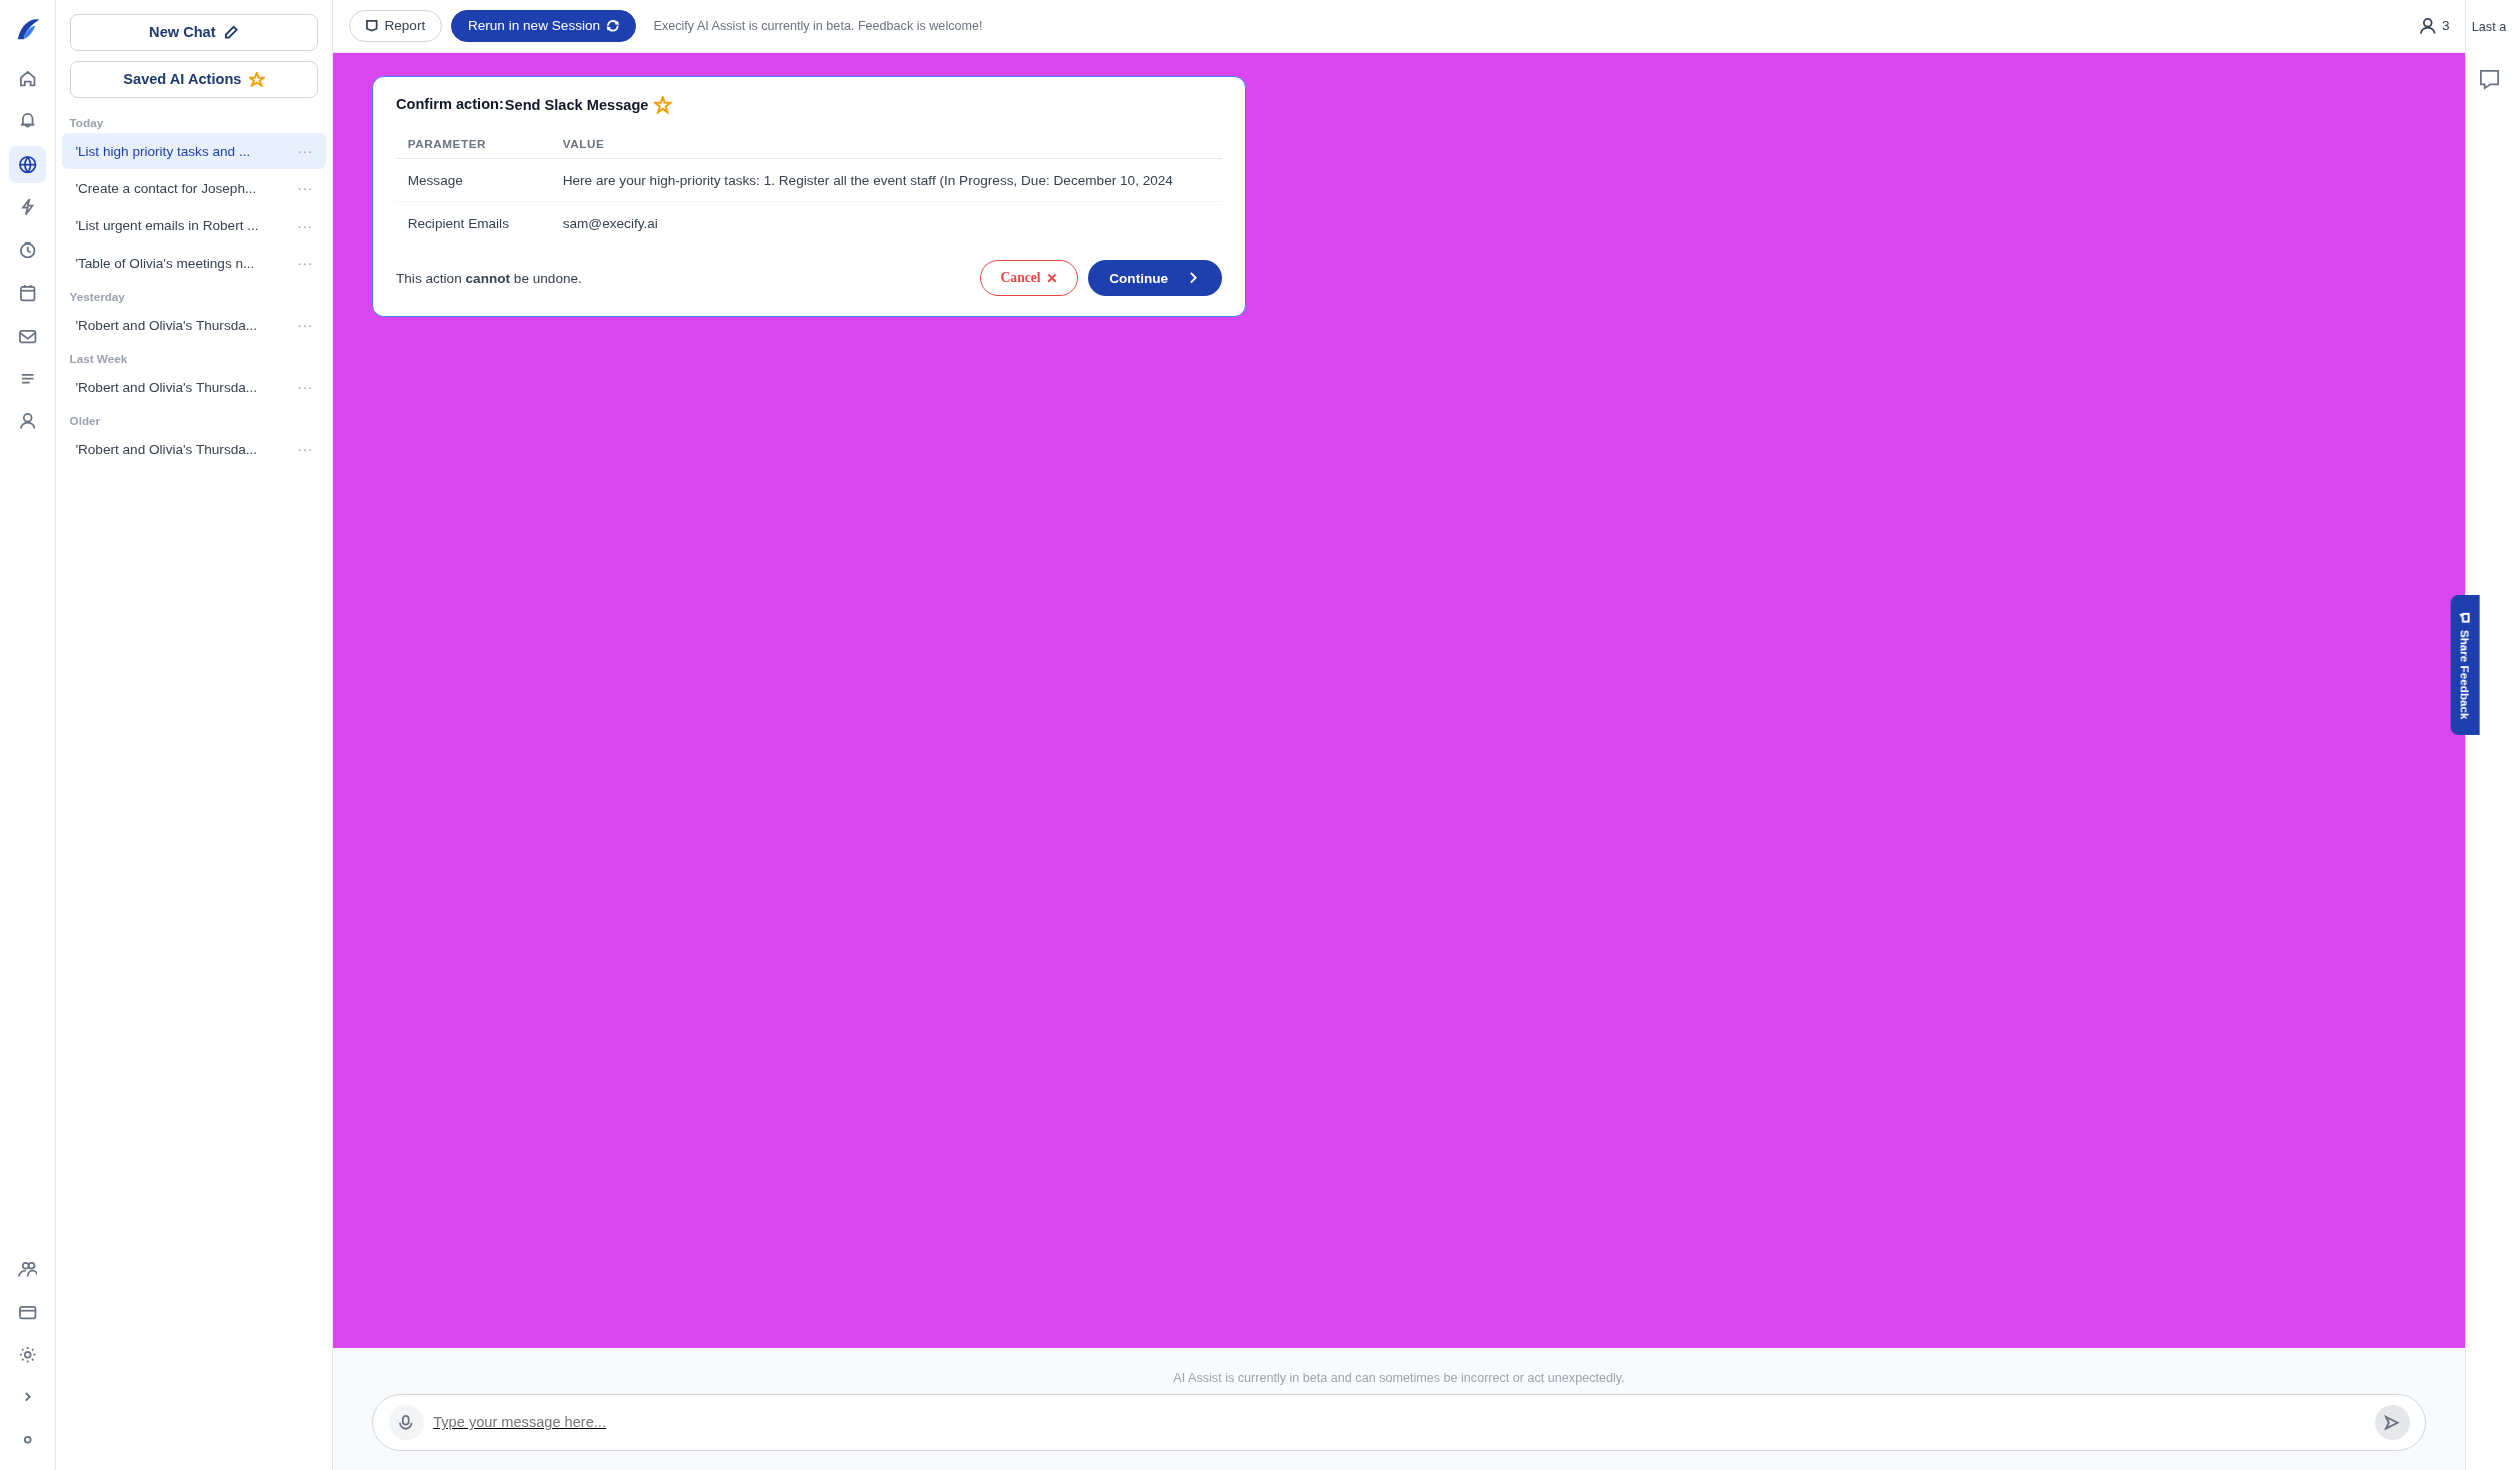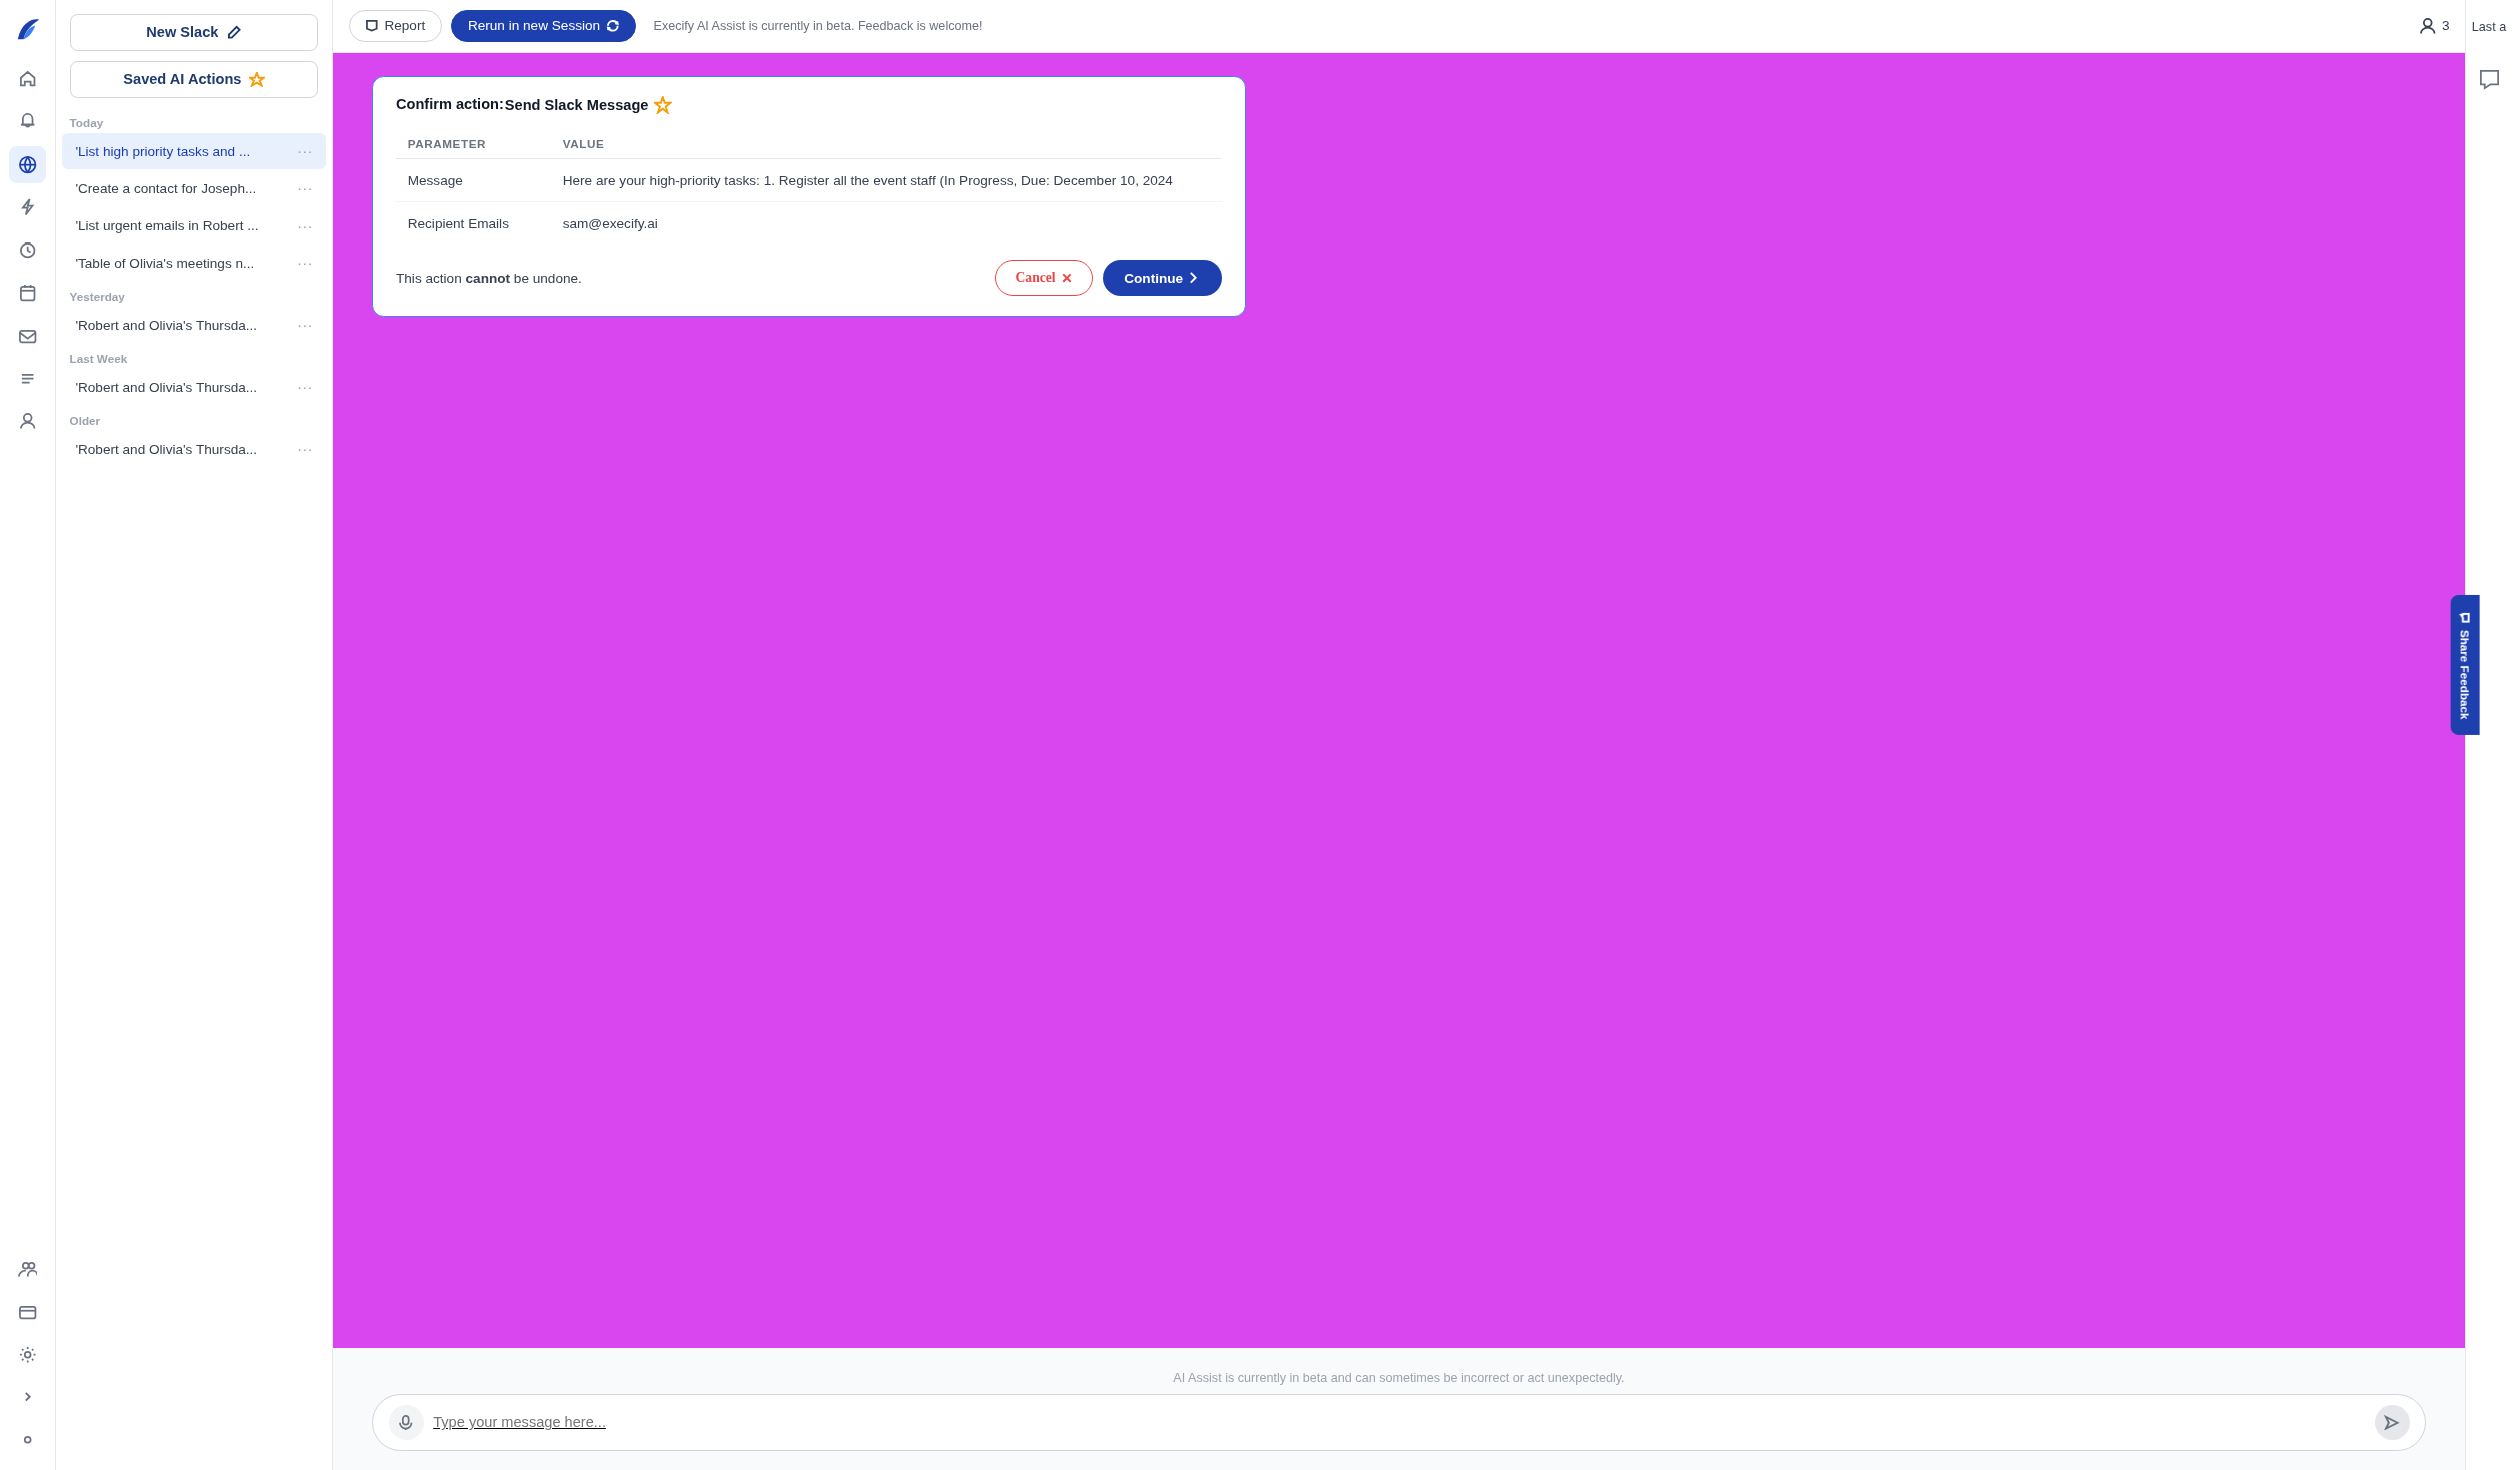--- a/index.html
+++ b/index.html
@@ -257,21 +257,21 @@
       background: #fff;
       color: #ef4444;
       font-size: 13.6px;
       font-weight: 600;
       cursor: pointer;
       font-family: Liberation Serif, serif;
     }
     .continue-btn {
       display: flex;
       align-items: center;
-      gap: 2px;
+      gap: 17px;
       padding: 8.7px 21.4px;
       border-radius: 19.4px;
       border: none;
       background: #1e40af;
       color: #fff;
       font-size: 13.6px;
       font-weight: 600;
       cursor: pointer;
     }
 
@@ -464,21 +464,21 @@
   <div class="bottom-icon">
     <svg width="19.4" height="19.4" viewBox="0 0 20 20" fill="none" stroke="currentColor" stroke-width="1.8">
       <circle cx="10" cy="10" r="3"></circle>
     </svg>
   </div>
 </div>
 
 <div class="sidebar">
   <div class="sidebar-header">
     <button class="sidebar-btn">
-      <span>New Slack</span>
+      <span>New Chat</span>
       <svg width="15.5" height="15.5" viewBox="0 0 16 16" fill="none" stroke="currentColor" stroke-width="2">
         <path d="M11 2L14 5L6 13H3V10L11 2Z"></path>
       </svg>
     </button>
     <button class="sidebar-btn">
       <span>Saved AI Actions</span>
       <svg width="15.5" height="15.5" viewBox="0 0 16 16" fill="none" stroke="#f59e0b" stroke-width="2">
         <path d="M8 1L10 6H15L11 9L13 14L8 11L3 14L5 9L1 6H6Z"></path>
       </svg>
     </button>

